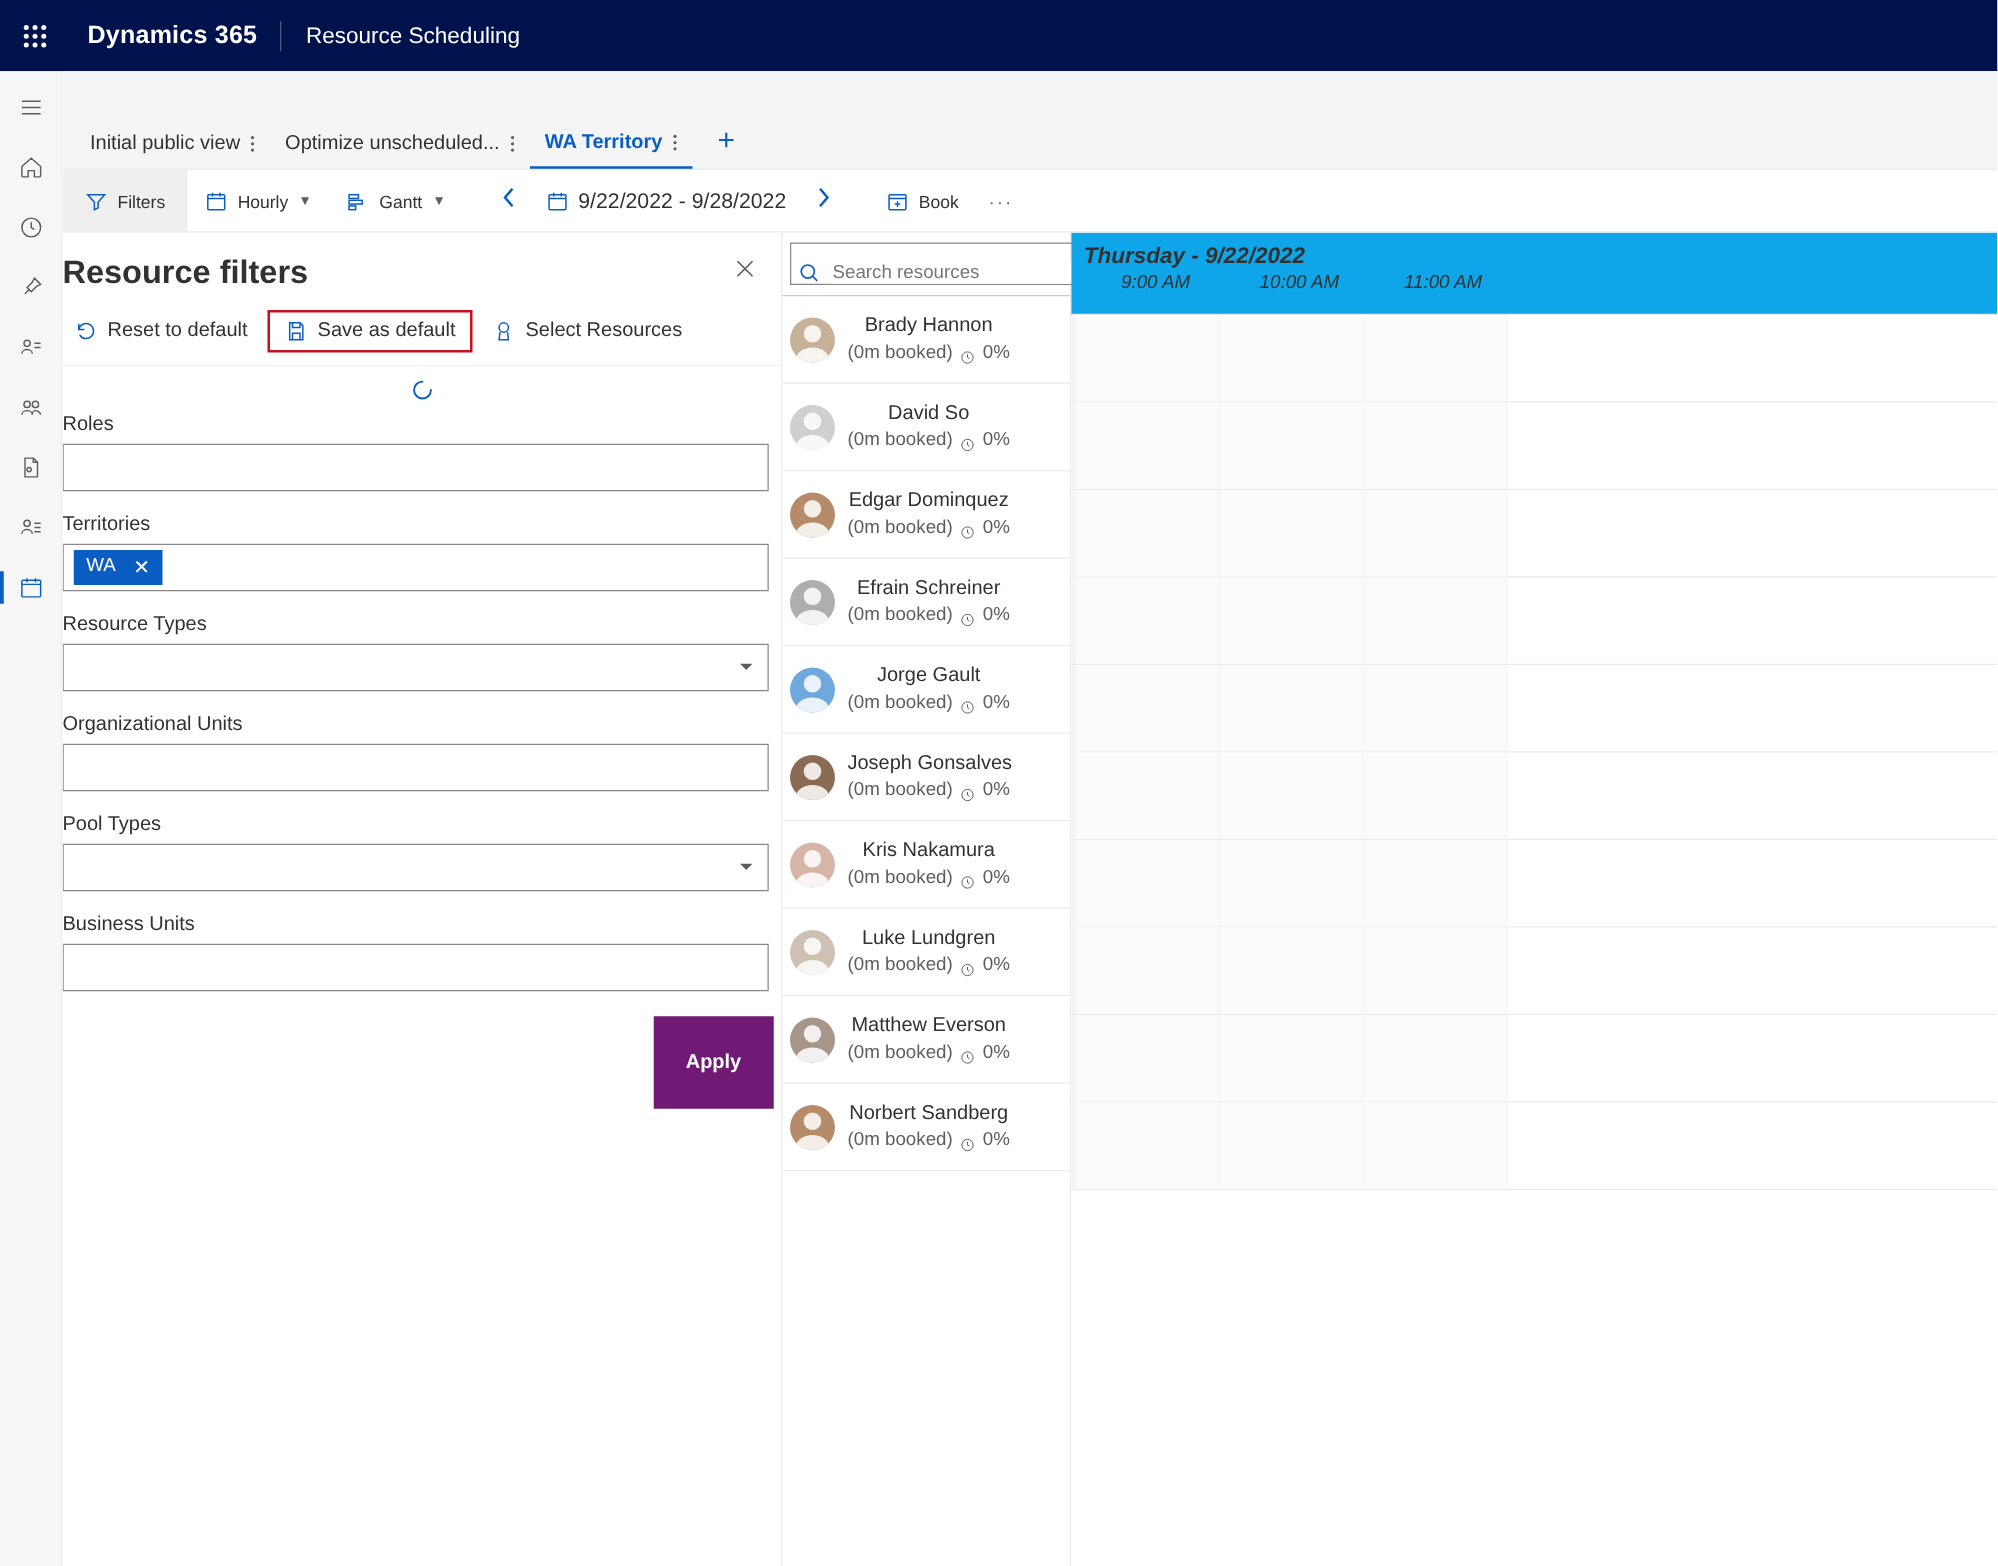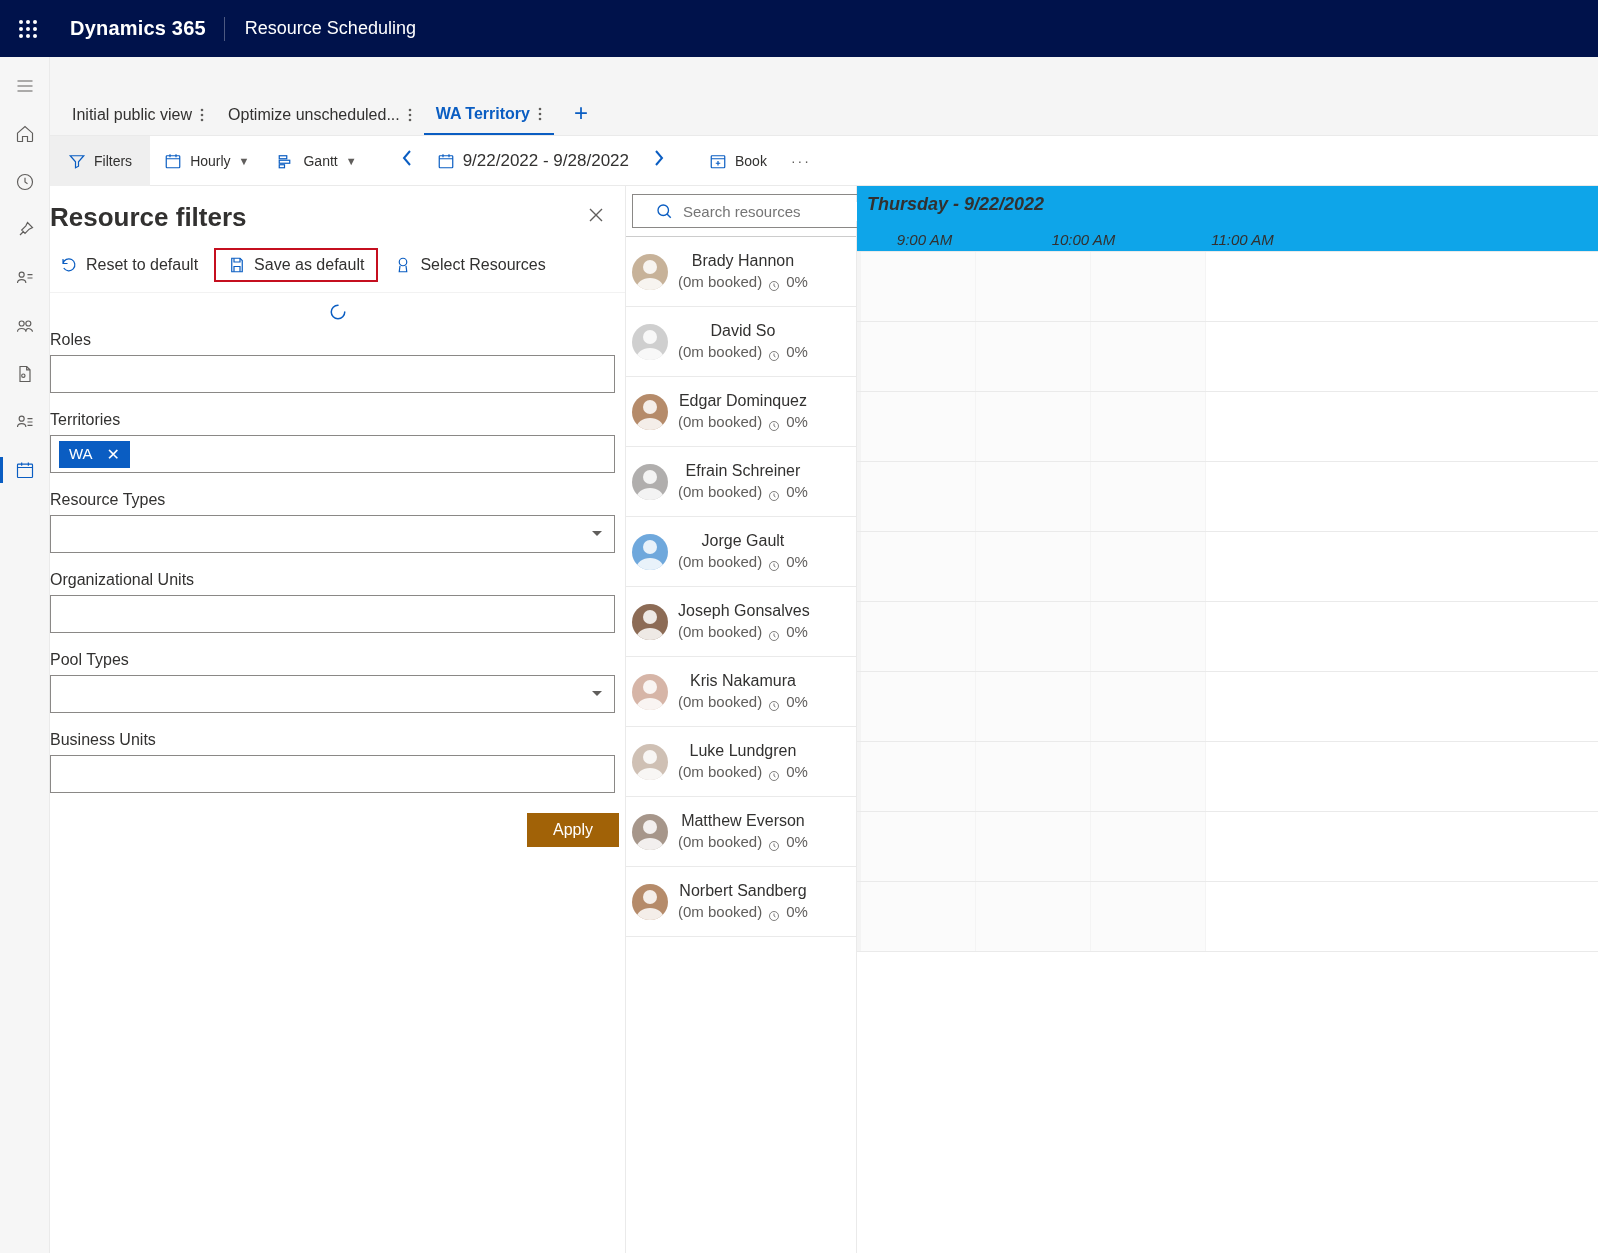--- a/index.html
+++ b/index.html
@@ -60,42 +60,42 @@
   .fp-group { margin-bottom: 18px; padding-right: 10px; }
   .fp-label { font-size: 16px; margin-bottom: 6px; }
   .fp-input { width: 100%; height: 38px; border: 1px solid #8a8886; background: #fff; padding: 4px 8px; font-size: 15px; display:flex; align-items:center; gap:6px; }
   .fp-input input { border: none; outline: none; flex: 1; font-size: 15px; }
   .fp-select { position: relative; }
   .fp-select::after { content: ""; position: absolute; right: 12px; top: 50%; transform: translateY(-30%); border: 5px solid transparent; border-top-color: #605e5c; pointer-events:none; }
   .territory-chip { background: #0a5dc2; color: #fff; padding: 4px 10px; display: inline-flex; gap: 14px; font-size: 15px; }
   .territory-chip .x { cursor: pointer; font-size:16px; }
 
   .apply-row { display: flex; justify-content: flex-end; padding-right: 6px; margin-top: 20px; }
-  .apply-btn { background: #a16207; color: #fff; border: none; padding: 8px 26px; font-size: 16px; cursor: pointer; font-weight: 400; }
+  .apply-btn { background: #701a75; color: #fff; border: none; padding: 28px 26px; font-size: 16px; cursor: pointer; font-weight: 700; }
 
   
   .res-col { width: 231px; border-right: 1px solid #eaeaea; display: flex; flex-direction: column; }
   .res-search-bar { display: flex; gap: 6px; padding: 8px 6px; border-bottom: 1px solid #ccc; }
-  .res-search { flex: 1; display: flex; align-items: center; gap: 8px; border: 1px solid #8a8886; height: 34px; padding: 0 22px; }
+  .res-search { flex: 1; display: flex; align-items: flex-end; gap: 8px; border: 1px solid #8a8886; height: 34px; padding: 0 5px; }
   .res-search input { border: none; outline: none; flex: 1; font-size: 15px; color: #605e5c; }
   .res-search svg { color: #0a5dc2; }
   .res-sort { width: 30px; display: flex; align-items: center; justify-content: center; border: none; background: none; cursor: pointer; color: #0a5dc2; }
   .res-list { flex: 1; overflow-y: auto; }
   .res-item { display: flex; align-items: center; gap: 10px; padding: 8px 8px 8px 6px; border-bottom: 1px solid #eaeaea; height: 70px; }
   .avatar { width: 36px; height: 36px; border-radius: 50%; background: #d0c7b8; flex-shrink: 0; display:flex; align-items:center; justify-content:center; color:#fff; font-size:14px; overflow:hidden; }
   .avatar svg { width: 36px; height: 36px; }
   .res-meta { display: flex; flex-direction: column; line-height: 1.3; }
   .res-name { font-size: 16px; text-align: center; }
   .res-book { font-size: 15px; color: #605e5c; display:flex; align-items:flex-end; gap:6px;}
 
   
   .sched-col { flex: 1; overflow: hidden; position: relative; }
   .sched-head { height: 66px; border-bottom: 1px solid #eaeaea; background:#0ea5e9; padding-left: 10px; font-style: italic; }
   .sched-day { font-size: 18px; font-weight: 600; padding-top: 8px; }
-  .sched-hours-row { display: flex; margin-top: 16px; gap: 44px; }
+  .sched-hours-row { display: flex; margin-top: 2px; }
   .sched-hour { width: 115px; text-align: center; font-size: 15px; color: #323130; }
   .sched-grid { display: flex; flex-direction: column; }
   .sched-row { height: 70px; border-bottom: 1px solid #eaeaea; position: relative; }
   .sched-row .cell { position:absolute; top:0; bottom:0; width:115px; border-right:1px solid #f4f4f4; background:#fbfbfb; }
   .sched-row .cell.c0 { left:0; width:4px; background:#f4f4f4; border-right:none;}
   .sched-row .cell.c1 { left:4px; }
   .sched-row .cell.c2 { left:119px; }
   .sched-row .cell.c3 { left:234px; }
 </style>
 </head>

